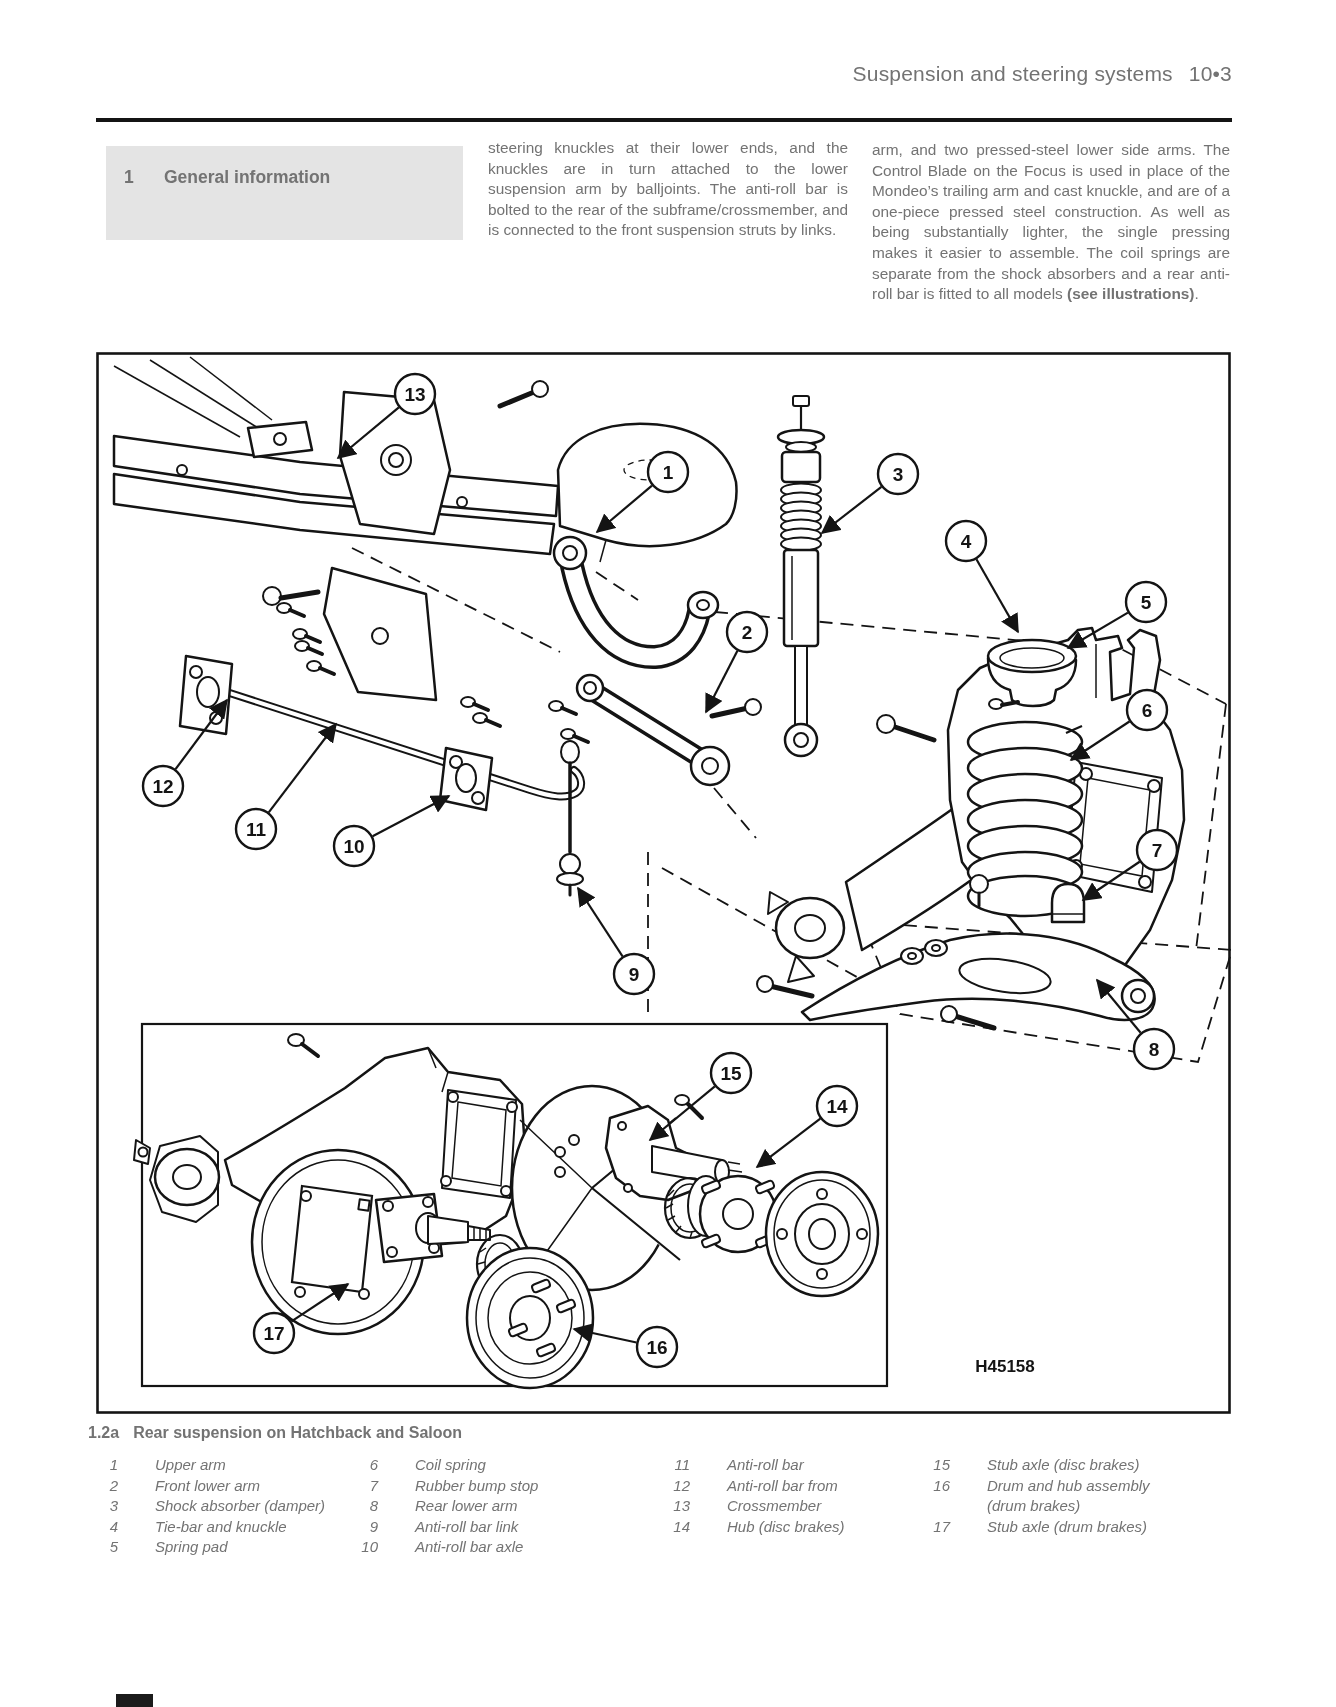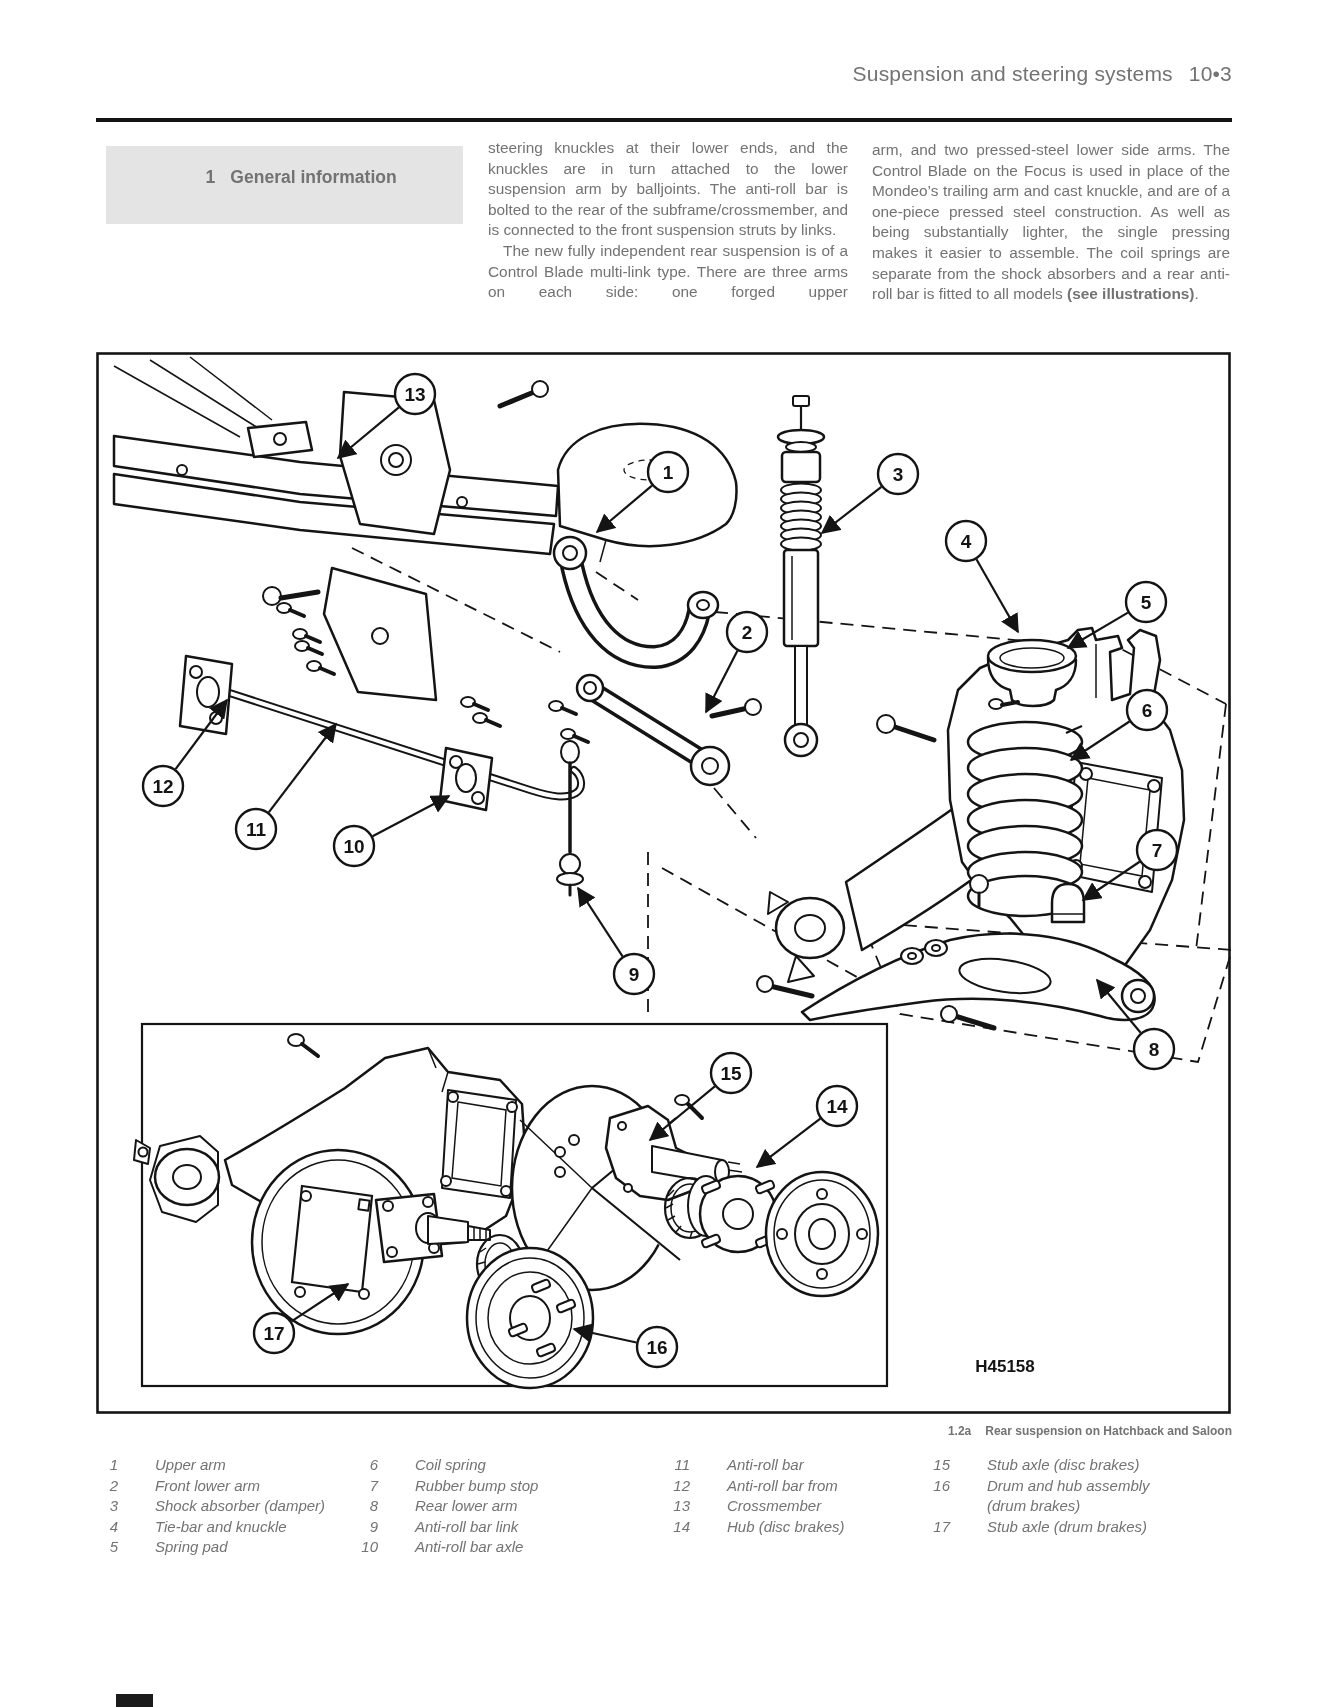--- a/index.html
+++ b/index.html
@@ -4,30 +4,30 @@
 <style>
   html,body{margin:0;padding:0;background:#fff;}
   #page{position:relative;width:1336px;height:1707px;background:#ffffff;overflow:hidden;
         font-family:"Liberation Sans",sans-serif;color:#737373;}
   .abs{position:absolute;}
   
   #running-head{left:96px;top:62px;width:1136px;text-align:right;font-size:21px;letter-spacing:.2px;white-space:nowrap;}
   #running-head .pgnum{margin-left:16px;}
   #head-rule{left:96px;top:118px;width:1136px;height:4px;background:#141414;}
   
-  #section-box{left:106px;top:146px;width:357px;height:78px;background:#e4e4e4;
-               padding:21px 0 0 18px;box-sizing:border-box;font-size:17.5px;font-weight:bold;text-align:center;}
+  #section-box{left:106px;top:146px;width:357px;height:94px;background:#e4e4e4;
+               padding:21px 0 0 18px;box-sizing:border-box;font-size:17.5px;font-weight:bold;}
   #section-box .snum{display:inline-block;width:40px;}
   
   .body-col{font-size:15.4px;line-height:20.6px;}
   .body-col p{margin:0;text-align:justify;}
   p.cont{text-align-last:justify;}
   p.ind{text-indent:15px;}
   
-  #caption{left:96px;top:1424px;width:1136px;text-align:right;font-size:12px;font-weight:bold;}
+  #caption{left:88px;top:1424px;width:1136px;text-align:left;font-size:16px;font-weight:bold;}
   #caption .capnum{margin-right:14px;}
   .legend-col{font-style:italic;font-size:15px;line-height:20.6px;}
   .legend-item{display:flex;}
   .legend-item .num{flex:0 0 18px;text-align:right;margin-right:7px;}
   .legend-col.wide .num{flex-basis:22px;}
   .legend-item .txt{white-space:pre-line;margin-left:30px;}
   
   #figure-svg{left:96px;top:352px;}
   .ol{fill:#fff;stroke:#141414;stroke-width:2.5;stroke-linejoin:round;}
   .ol2{fill:#fff;stroke:#141414;stroke-width:2;stroke-linejoin:round;}
@@ -52,21 +52,20 @@
     <span>Suspension and steering systems</span><span class="pgnum">10•3</span>
   </div>
   <div class="abs" id="head-rule"></div>
 
   <div class="abs" id="section-box">
     <span class="snum">1</span><span>General information</span>
   </div>
 
   <div class="abs body-col" style="left:488px;top:138px;width:360px;">
     <p>steering knuckles at their lower ends, and the knuckles are in turn attached to the lower suspension arm by balljoints. The anti-roll bar is bolted to the rear of the subframe/crossmember, and is connected to the front suspension struts by links.</p>
-    <p class="cont ind">The new fully independent rear suspension is of a Control Blade multi-link type. There are three arms on each side: one forged upper</p>
   </div>
   <div class="abs body-col" style="left:872px;top:140px;width:358px;">
     <p><span>arm, and two pressed-steel lower side arms. The Control Blade on the Focus is used in place of the Mondeo’s trailing arm and cast knuckle, and are of a one-piece pressed steel construction. As well as being substantially lighter, the single pressing makes it easier to assemble. The coil springs are separate from the shock absorbers and a rear anti-roll bar is fitted to all models </span><b>(see illustrations)</b><span>.</span></p>
   </div>
 
   <svg class="abs" id="figure-svg" width="1136" height="1063" viewBox="96 352 1136 1063" xmlns="http://www.w3.org/2000/svg">
     <defs>
       <marker id="ah" viewBox="0 0 12 12" refX="11" refY="6" markerWidth="19" markerHeight="19" markerUnits="userSpaceOnUse" orient="auto">
         <path d="M0,0 L12,6 L0,12 Z" fill="#141414"></path>
       </marker>

